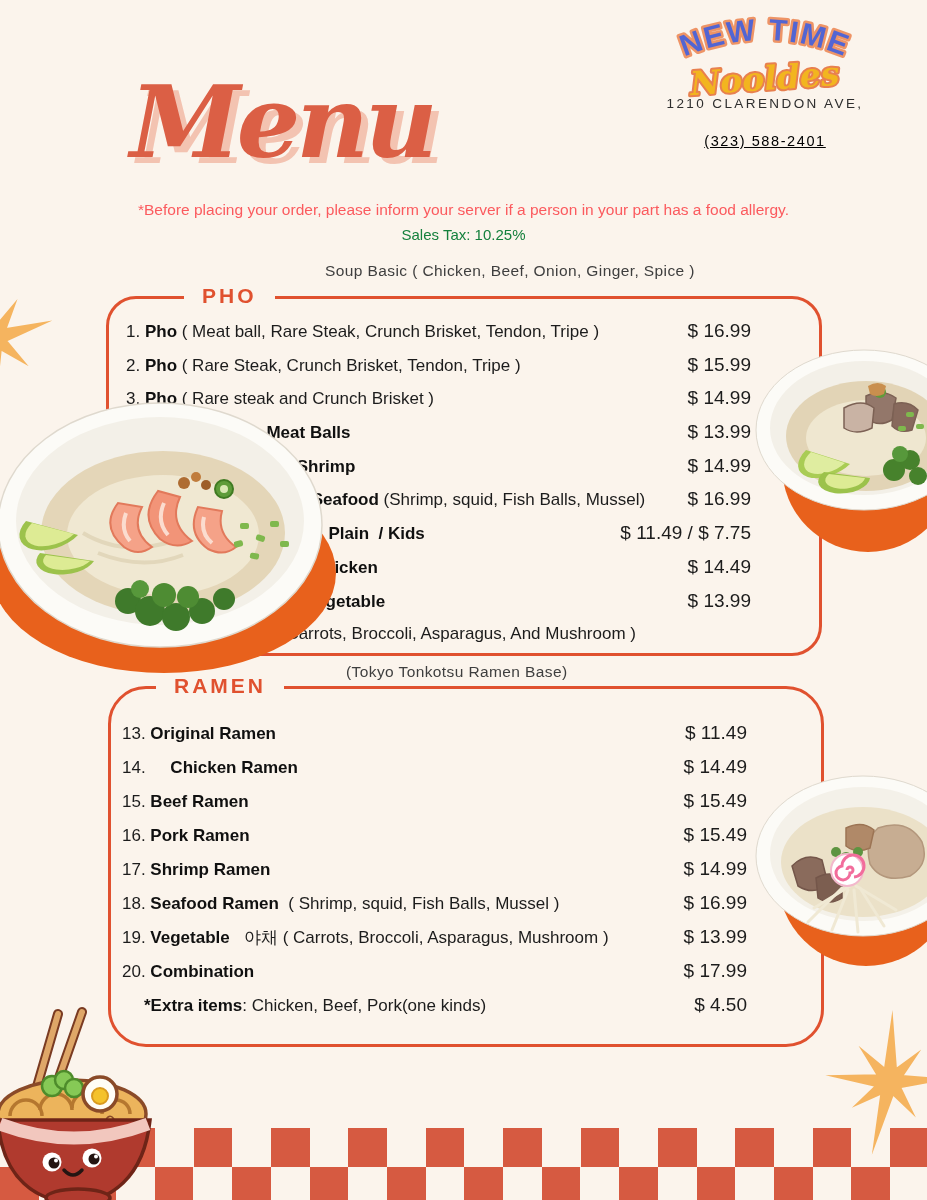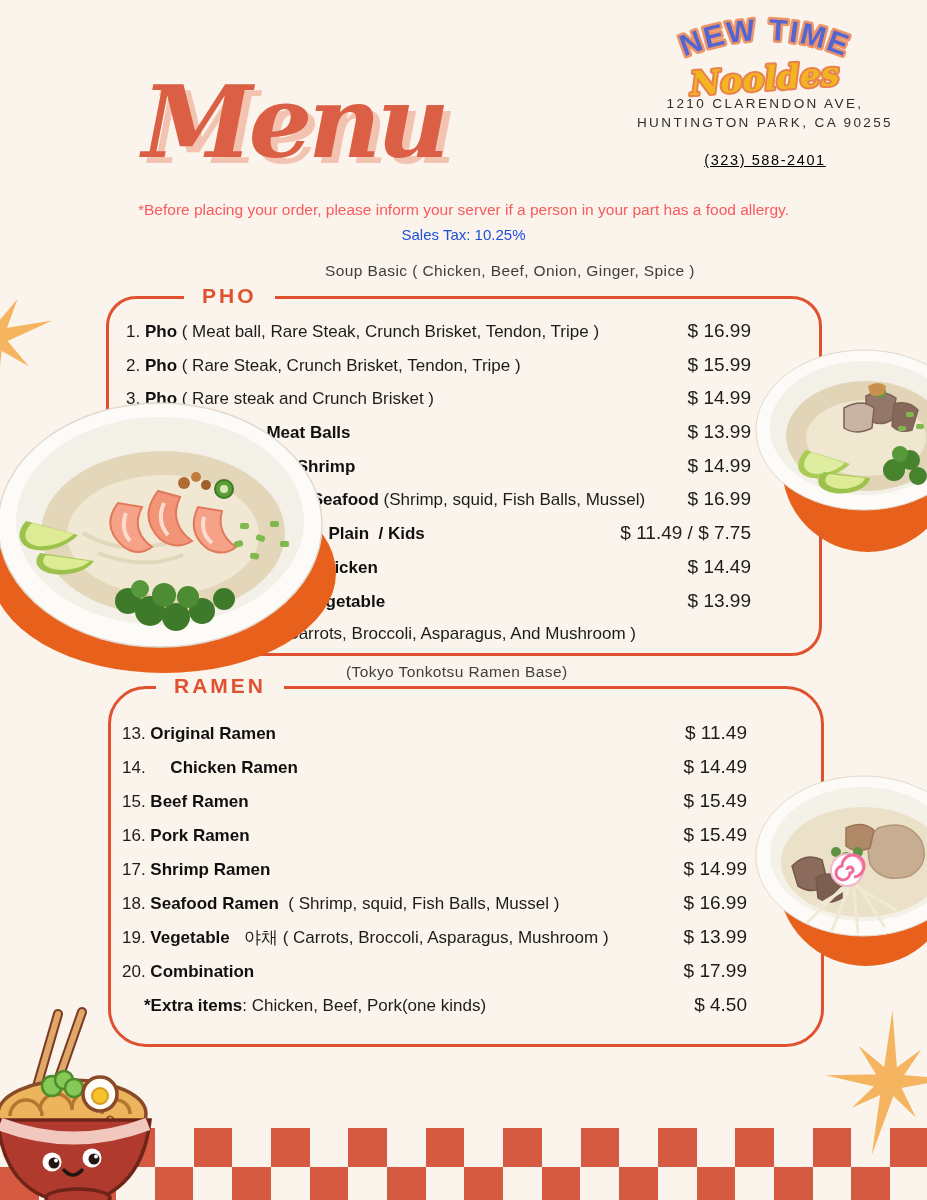--- a/index.html
+++ b/index.html
@@ -6,29 +6,29 @@
     --bg:#FBF4EC; --accent:#E0512F; --warning:#FB5A5E; --title:#DB5F45; --titleShadow:#F3C3B1;
     --checker:#D65A41; --star:#F5B45F; --logoBlue:#5265D3; --logoYellow:#F2B51F; --logoOutline:#EE9466;
     --plate:#E8611C; --text:#1c1c1c;
   }
   html,body{margin:0;padding:0}
   body{width:927px;height:1200px;position:relative;overflow:hidden;background:var(--bg);
        font-family:"Liberation Sans",sans-serif;color:var(--text)}
   .abs{position:absolute}
 
   
-  #menu-title{left:142px;top:72px;font-family:"DejaVu Serif",serif;font-style:italic;font-weight:bold;
+  #menu-title{left:130px;top:72px;font-family:"DejaVu Serif",serif;font-style:italic;font-weight:bold;
     font-size:100px;letter-spacing:-4px;color:var(--title);text-shadow:7px 6px 0 var(--titleShadow);line-height:1}
   #logo{left:626px;top:8px;width:278px;text-align:center}
   #logo svg{display:block;margin:0 auto}
   .addr{font-size:13.5px;letter-spacing:2.4px;color:#2e2e2e;line-height:19px}
   .phone{font-size:14.5px;letter-spacing:1.6px;color:#000000;text-decoration:underline;display:inline-block;margin-top:20px}
 
   #allergy{left:0;top:201px;width:927px;text-align:center;color:var(--warning);font-size:15.5px}
-  #salestax{left:0;top:226px;width:927px;text-align:center;font-size:15px;color:#1d4ed8}
+  #salestax{left:0;top:226px;width:927px;text-align:center;font-size:15px;color:#15803d}
 
   
   .menu-box{position:absolute;border:3.5px solid var(--accent)}
   #pho-box{left:106px;top:296px;width:710px;height:354px;border-radius:30px}
   #ramen-box{left:108px;top:686px;width:710px;height:355px;border-radius:38px}
   .sec-label{position:absolute;background:var(--bg);color:var(--accent);font-weight:bold;font-size:21px;
     letter-spacing:3px;padding:0 18px;line-height:24px}
   #pho-label{left:184px;top:284px}
   #ramen-label{left:156px;top:674px}
   .sec-sub{position:absolute;font-size:15.5px;color:#3e3e3e;letter-spacing:.4px}
@@ -59,21 +59,20 @@
   <svg width="278" height="86" viewBox="0 0 278 86">
     <defs>
         <path id="arcpath" d="M28,64 Q139,0 250,64" fill="none"></path>
       </defs>
     <text font-family="Liberation Sans, sans-serif" font-weight="800" font-size="30" letter-spacing="2" fill="var(--logoBlue)" stroke="var(--logoOutline)" stroke-width="5" paint-order="stroke" stroke-linejoin="round">
       <textPath href="#arcpath" startOffset="50%" text-anchor="middle">NEW TIME</textPath>
     </text>
     <text x="139" y="82" text-anchor="middle" font-family="DejaVu Serif, serif" font-style="italic" font-weight="bold" font-size="33" fill="var(--logoYellow)" stroke="#E8804F" stroke-width="4" paint-order="stroke" stroke-linejoin="round" transform="rotate(-4 139 76)">Nooldes</text>
   </svg>
   <div class="addr">1210 CLARENDON AVE,</div>
-  <div class="addr">HUNTINGTON PARK, CA 90255</div>
   <span class="phone">(323) 588-2401</span>
 </div>
 
 <div class="abs" id="allergy">*Before placing your order, please inform your server if a person in your part has a food allergy.</div>
 <div class="abs" id="salestax">Sales Tax: 10.25%</div>
 
 <div class="menu-box" id="pho-box"></div>
 <div class="sec-sub abs" id="pho-sub">Soup Basic ( Chicken, Beef, Onion, Ginger, Spice )</div>
 <div class="sec-label" id="pho-label">PHO</div>
 <div class="rows" id="pho-rows">

